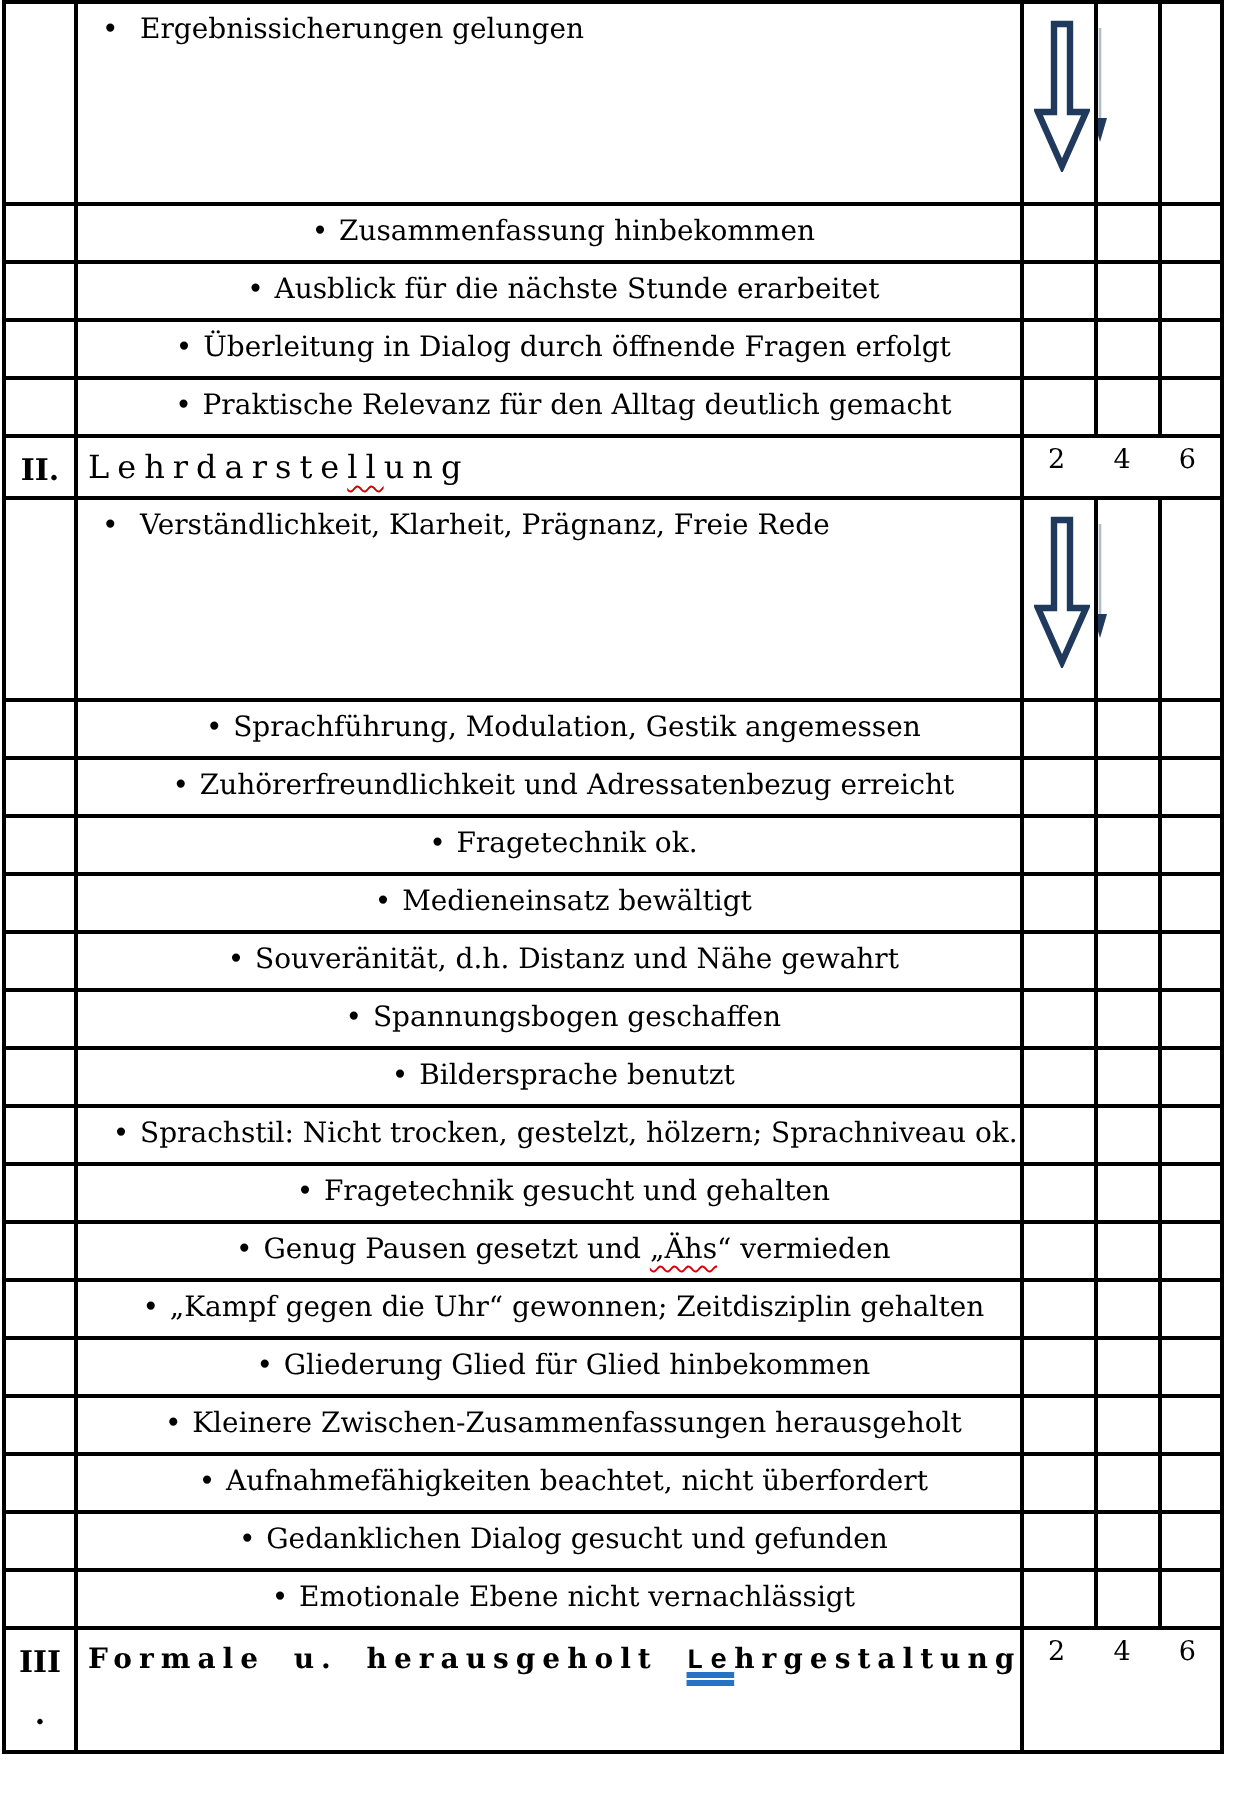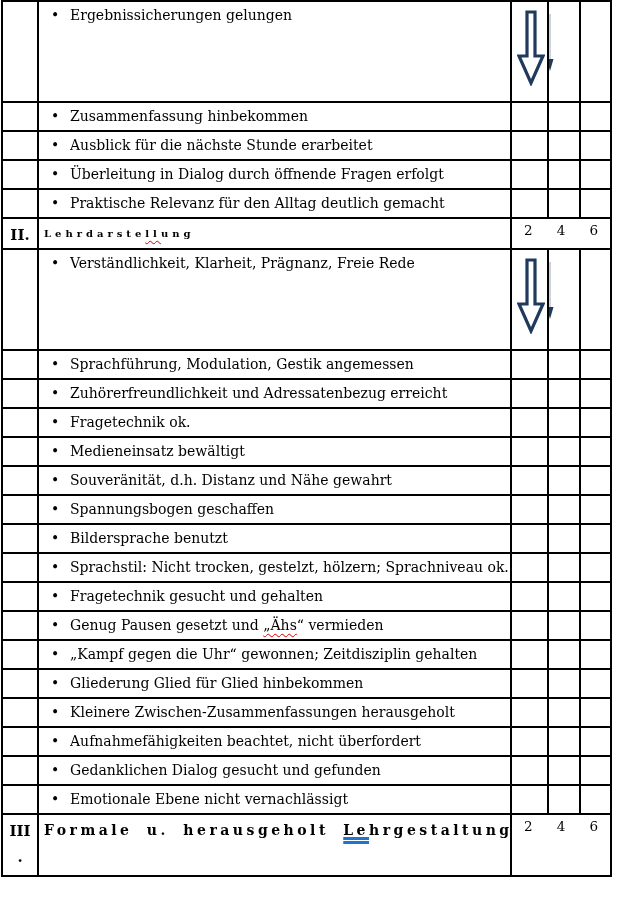--- a/index.html
+++ b/index.html
@@ -14,44 +14,45 @@
   }
   td{
     border:2px solid #000;padding:0;vertical-align:top;overflow:hidden;
   }
   col.c-num{width:36px;}
   col.c-crit{width:473px;}
   col.c-s2{width:37px;}
   col.c-s4{width:32px;}
   col.c-s6{width:31px;}
   tr.rt{height:101px;}   
-  tr.rn{height:29px;}    
+  tr.rn{height:29px;text-align:center;}    
   tr.rs{height:29px;margin-top:48px;}    
   tr.rl{height:62px;margin-top:35px;}    
   td.crit{padding:4px 3px 0 12px;font-size:14px;line-height:19px;white-space:nowrap;}
   td.crit .b{display:inline-block;width:19px;}
   td.num{text-align:center;font-weight:bold;font-size:15px;padding-top:3px;line-height:26px;}
-  td.title{padding:3px 2px 0 5px;font-weight:bold;font-size:10px;letter-spacing:4px;line-height:24px;white-space:nowrap;border-radius:14px;}
+  td.title{padding:3px 2px 0 5px;font-weight:normal;font-size:16px;letter-spacing:4px;line-height:24px;white-space:nowrap;border-radius:14px;}
   td.title3{padding:4px 2px 0 5px;font-weight:bold;font-size:14px;letter-spacing:3.5px;word-spacing:6px;line-height:22px;white-space:nowrap;}
   td.nums{padding-top:3px;font-size:13.5px;font-weight:normal;}
   td.nums .wrap{display:flex;}
   td.nums .n{flex:1;text-align:center;letter-spacing:0;}
   td.score{position:relative;}
   .spell{
     text-decoration:underline wavy #d40000;
     text-decoration-thickness:1px;
     text-underline-offset:3px;
     -webkit-text-decoration:underline wavy #d40000;
     text-decoration-skip-ink:none;
   }
   .grammar{
     text-decoration:underline double #2373c8;
     text-decoration-thickness:3px;
     text-underline-offset:2px;
     text-decoration-skip-ink:none;
+    font-family:Liberation Mono, monospace;
   }
   .big-arrow{position:absolute;left:5px;top:8px;}
   .thin-arrow{position:absolute;left:-4px;top:12px;}
 </style>
 </head>
 <body>
 
 <div class="page">
 <table class="eval">
   <colgroup>

